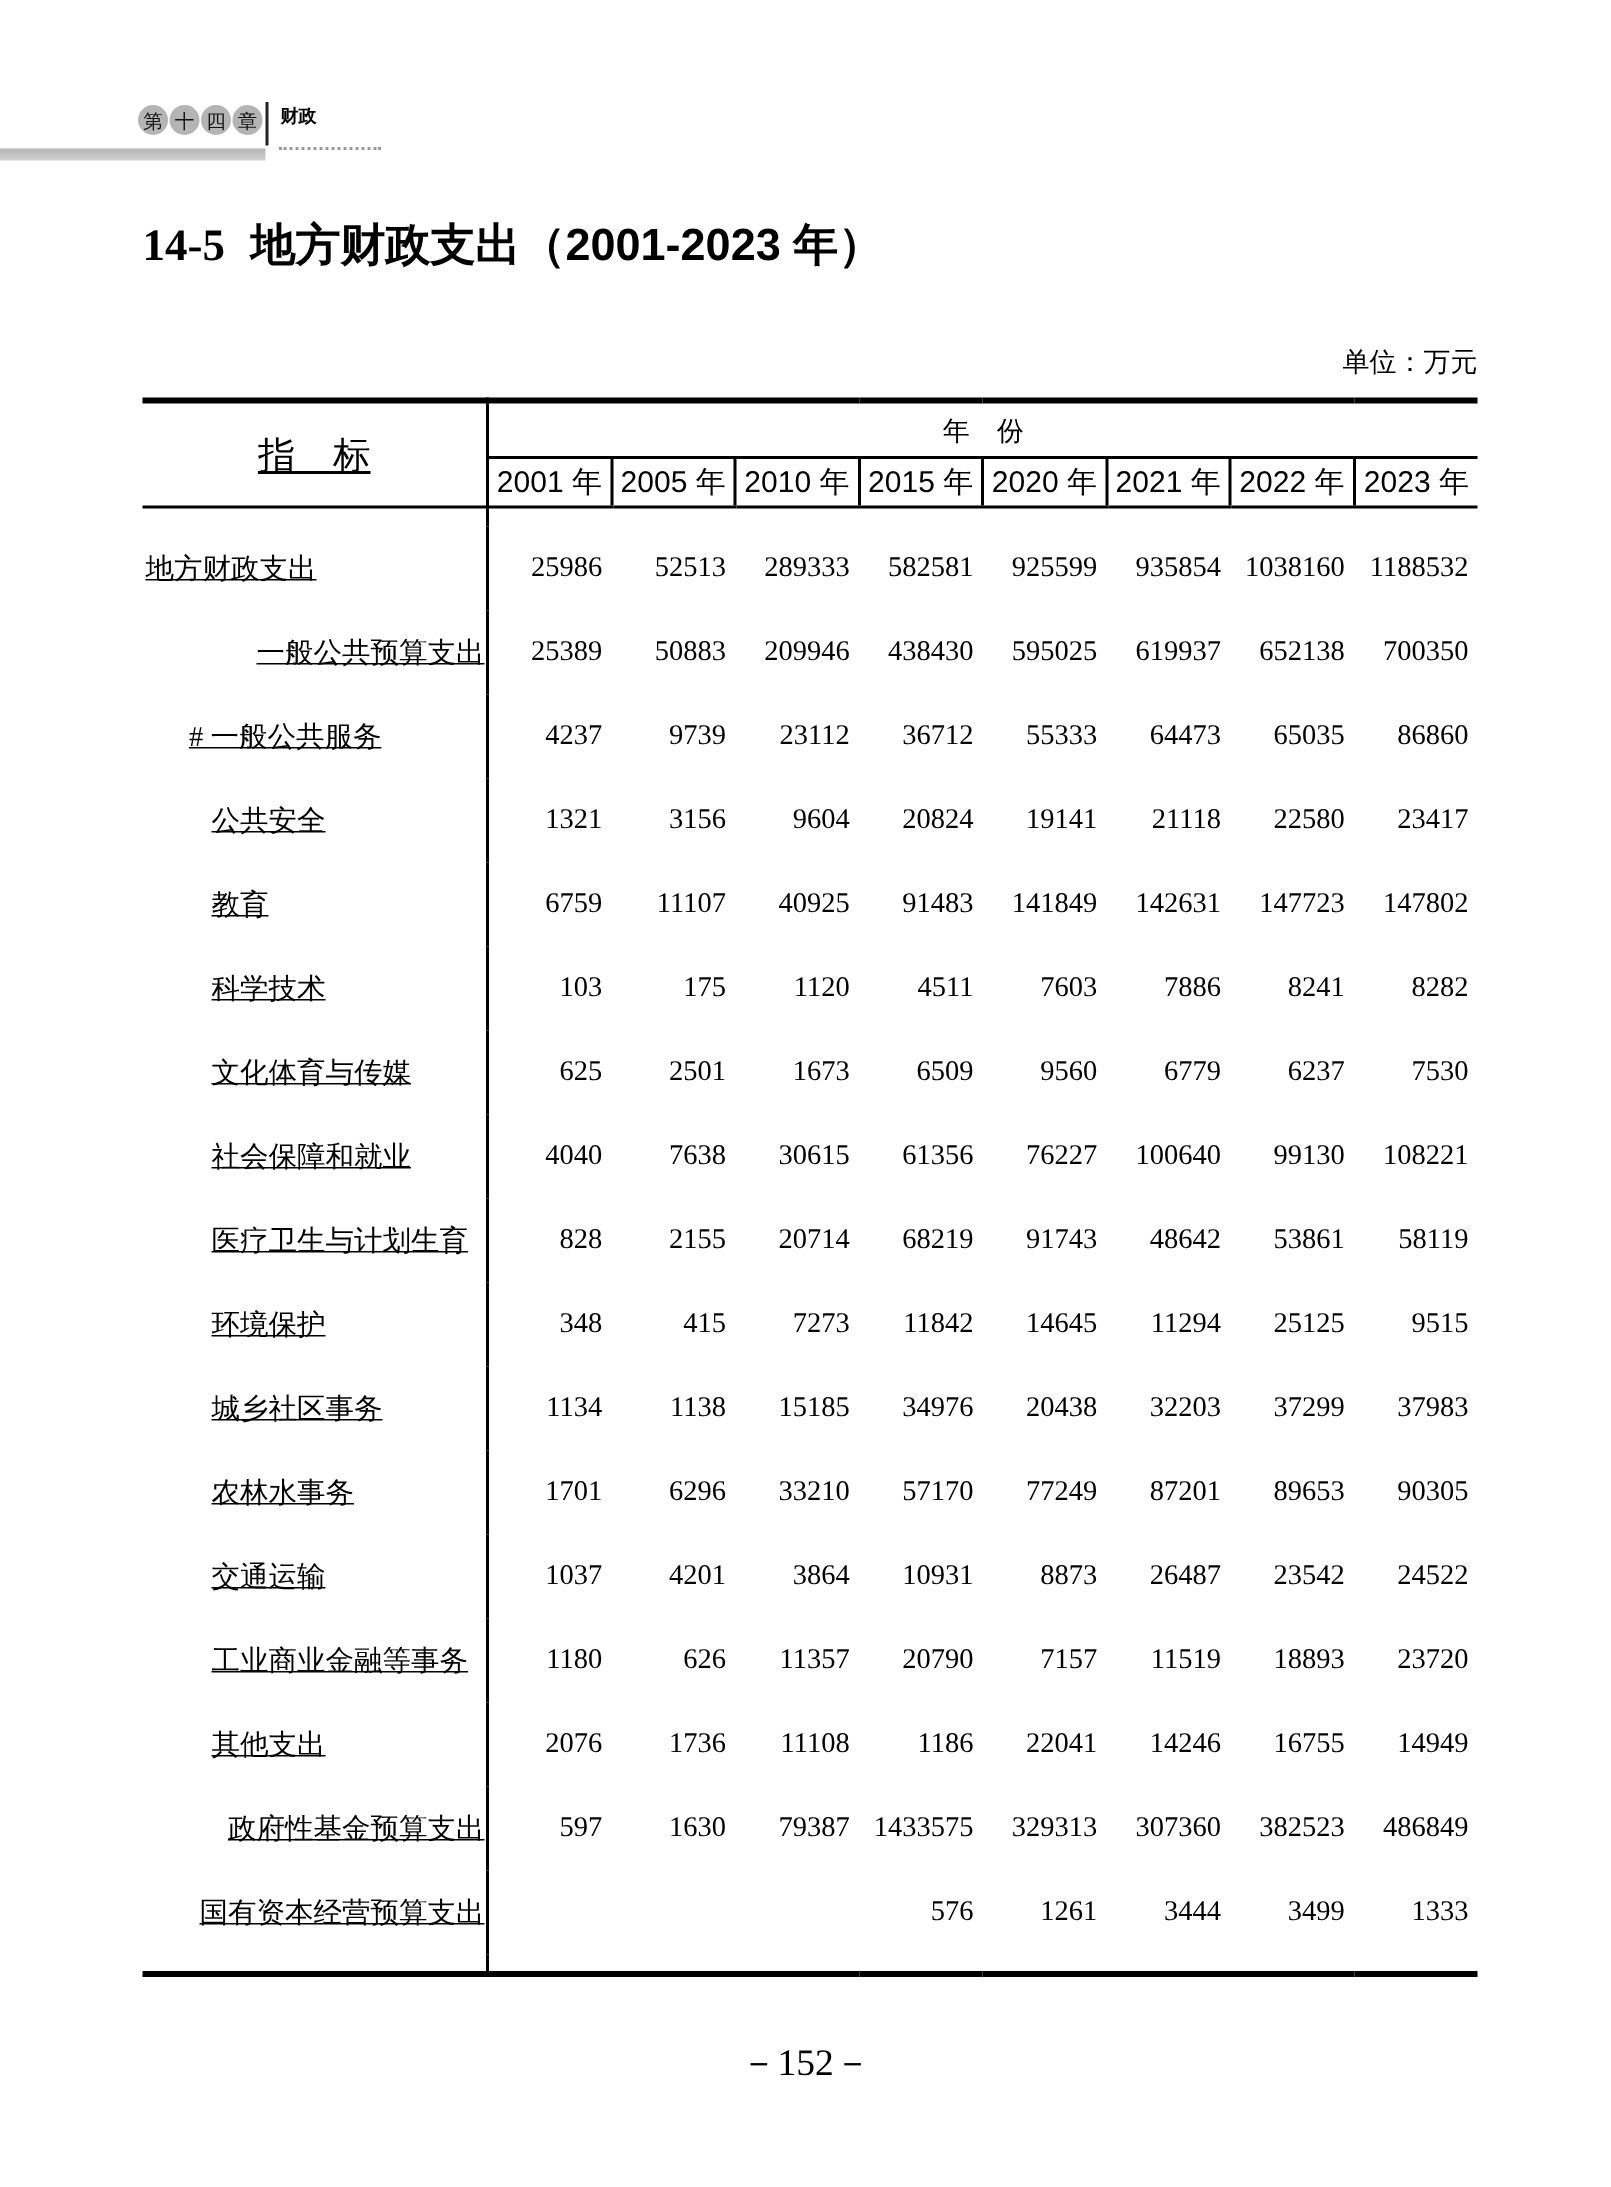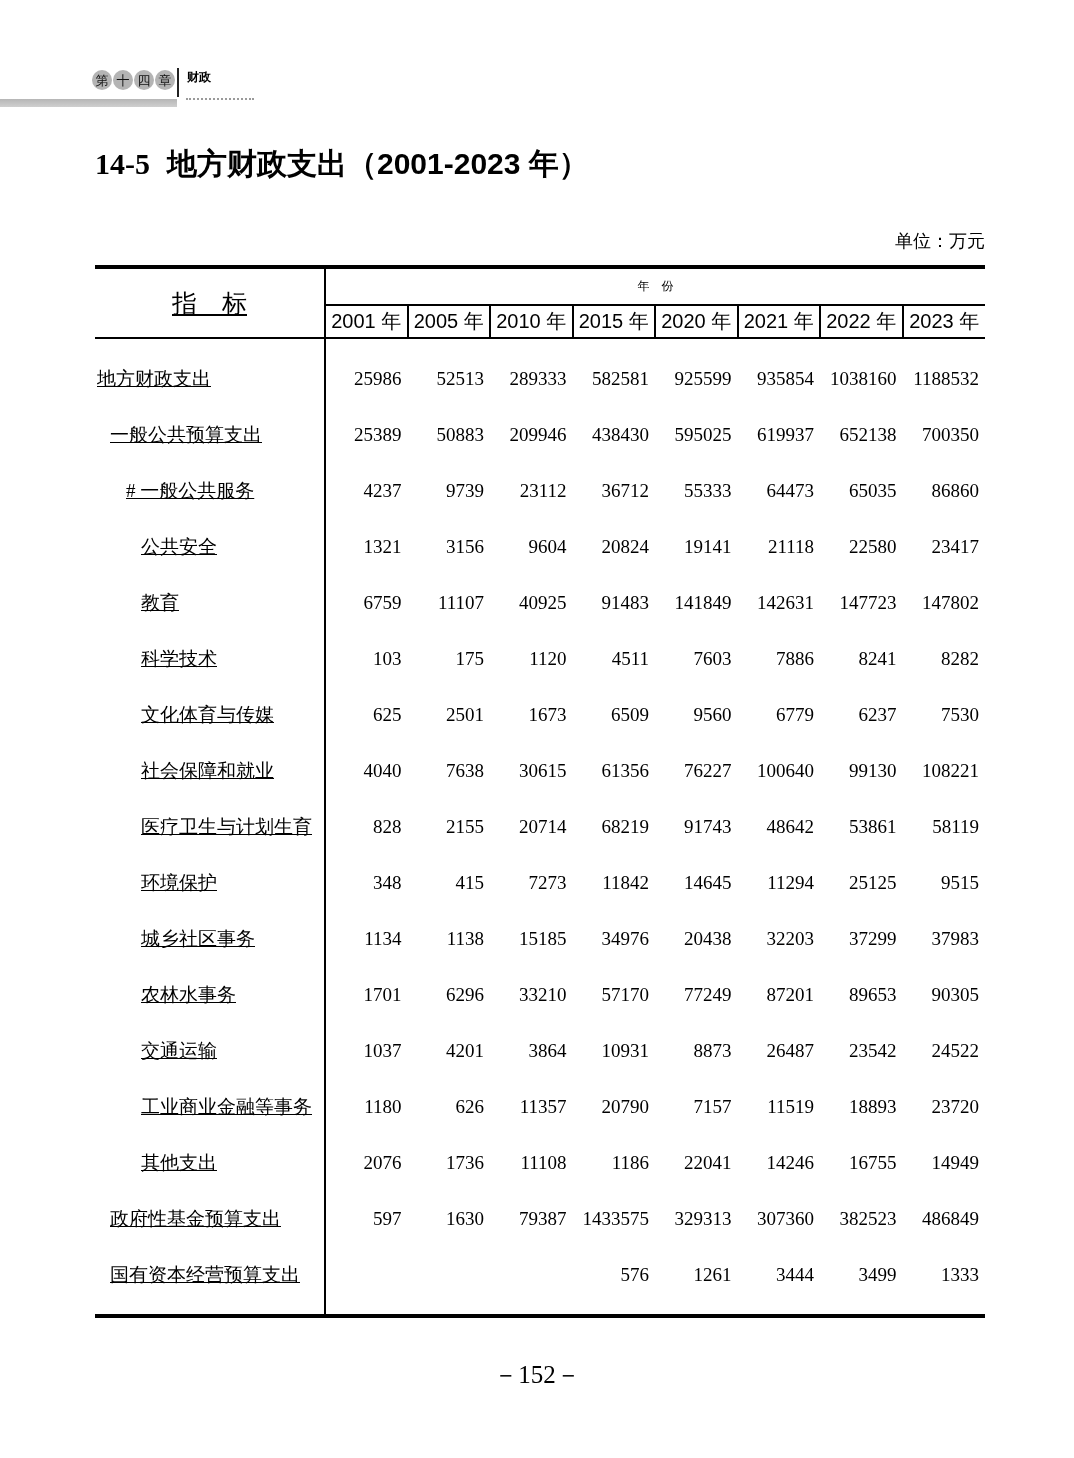--- a/index.html
+++ b/index.html
@@ -72,41 +72,41 @@
   #fin-table col.c-yr{width:82.5px;}
 
   th{font-family:"Liberation Sans","DejaVu Sans",sans-serif;font-weight:normal;}
   th.indicator-th{
     border-right:2px solid #000;
     border-bottom:2px solid #000;
     font-size:25px;text-align:center;vertical-align:middle;text-decoration:underline;
   }
   th.year-group-th{
     border-bottom:2px solid #000;
-    height:33px;font-size:12px;text-align:center;vertical-align:middle;
+    height:33px;font-size:18px;text-align:center;vertical-align:middle;
   }
   th.year-th{
     border-left:2px solid #000;
     border-bottom:2px solid #000;
     height:29px;font-size:20px;text-align:center;vertical-align:middle;
     white-space:nowrap;
   }
 
   tbody tr.data-row{height:56px;}
   tbody tr.spacer{height:13px;}
   td.lbl{
     border-right:2px solid #000;
     font-size:19px;vertical-align:middle;white-space:nowrap;text-decoration:underline;
   }
   td.val{
     text-align:right;padding-right:6px;
     font-size:19px;vertical-align:middle;
   }
   .ind0{padding-left:2px;}
-  .ind1{padding-left:15px;}
+  .ind1{padding-left:15px;text-align:right;}
   .ind2{padding-left:31px;}
   .ind3{padding-left:46px;}
 
   
   #footnote{
     position:absolute;left:97px;top:1322px;
     font-size:17px;font-style:italic;letter-spacing:1px;
   }
   #page-number{
     position:absolute;left:0;top:1358px;width:100%;

